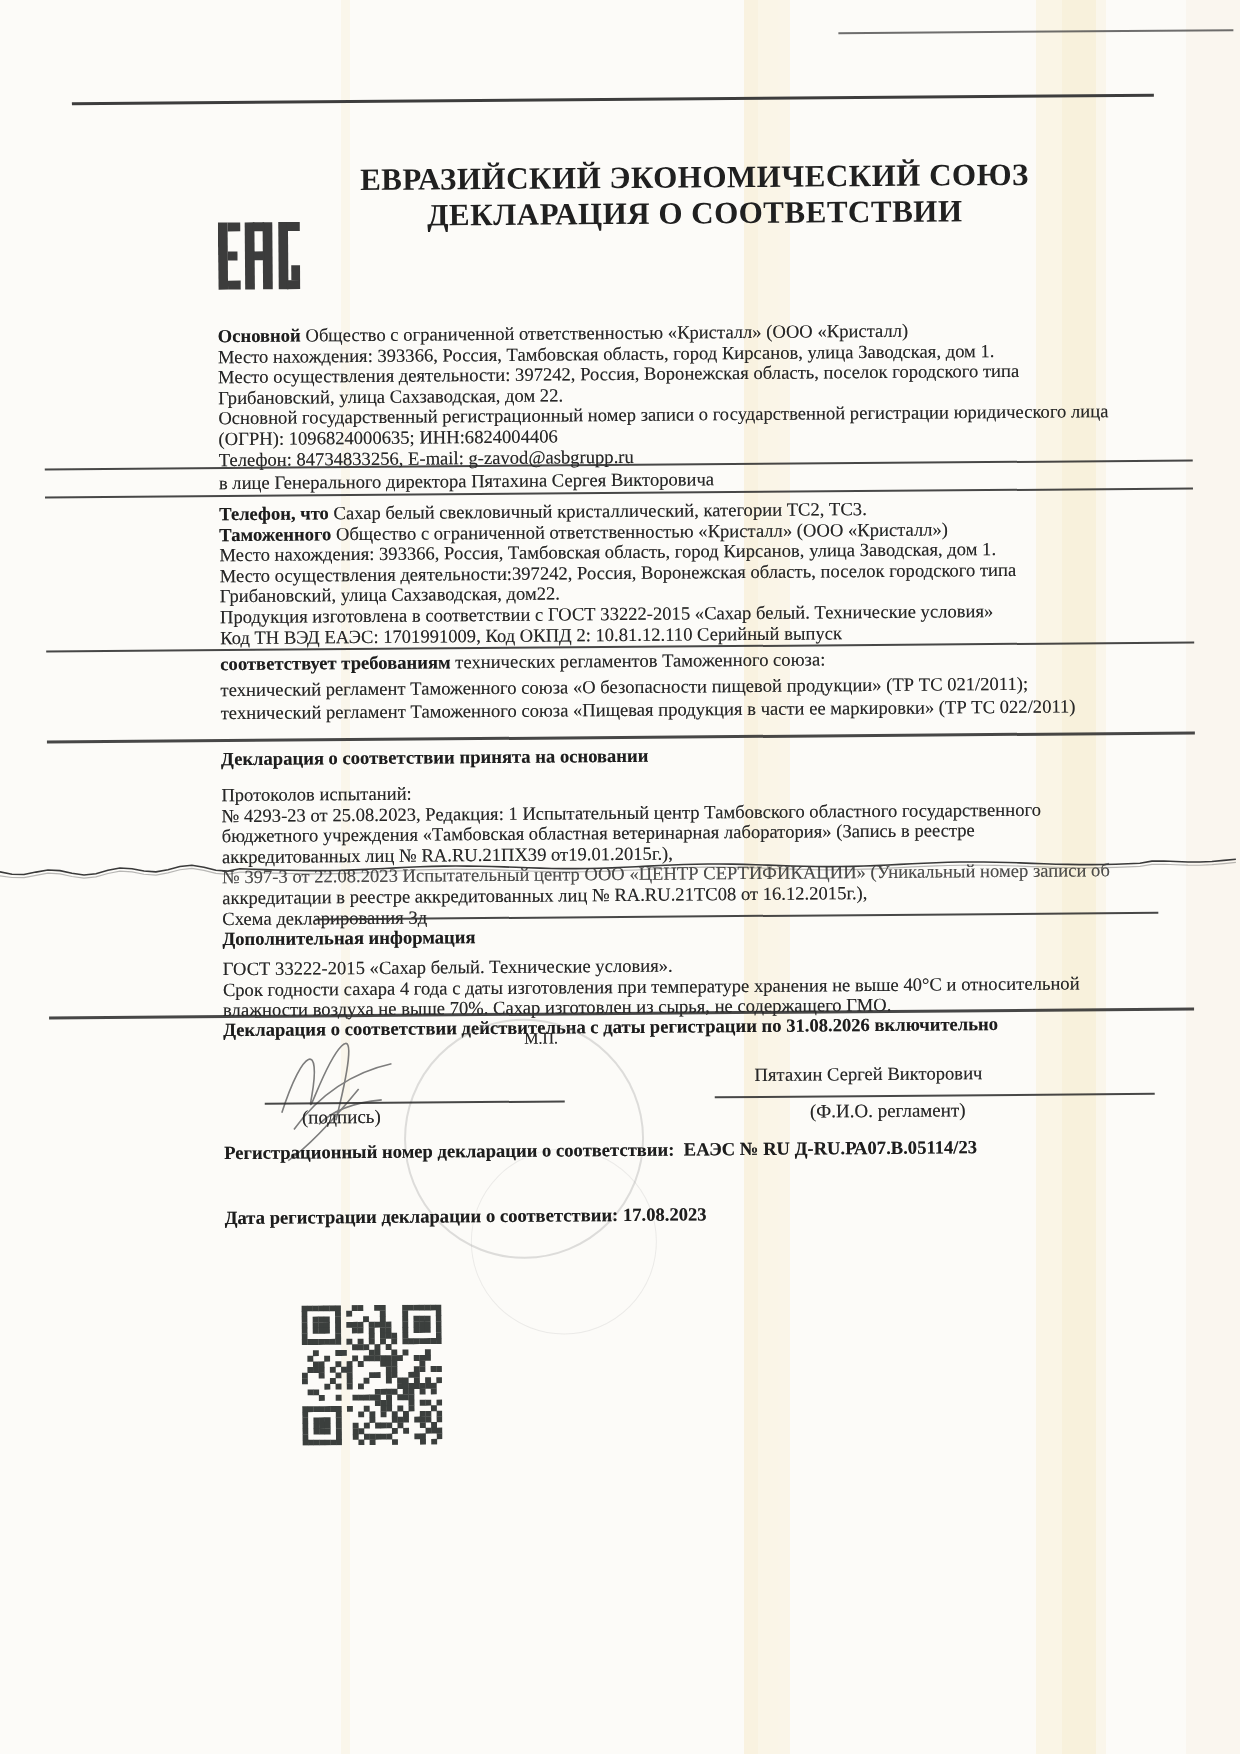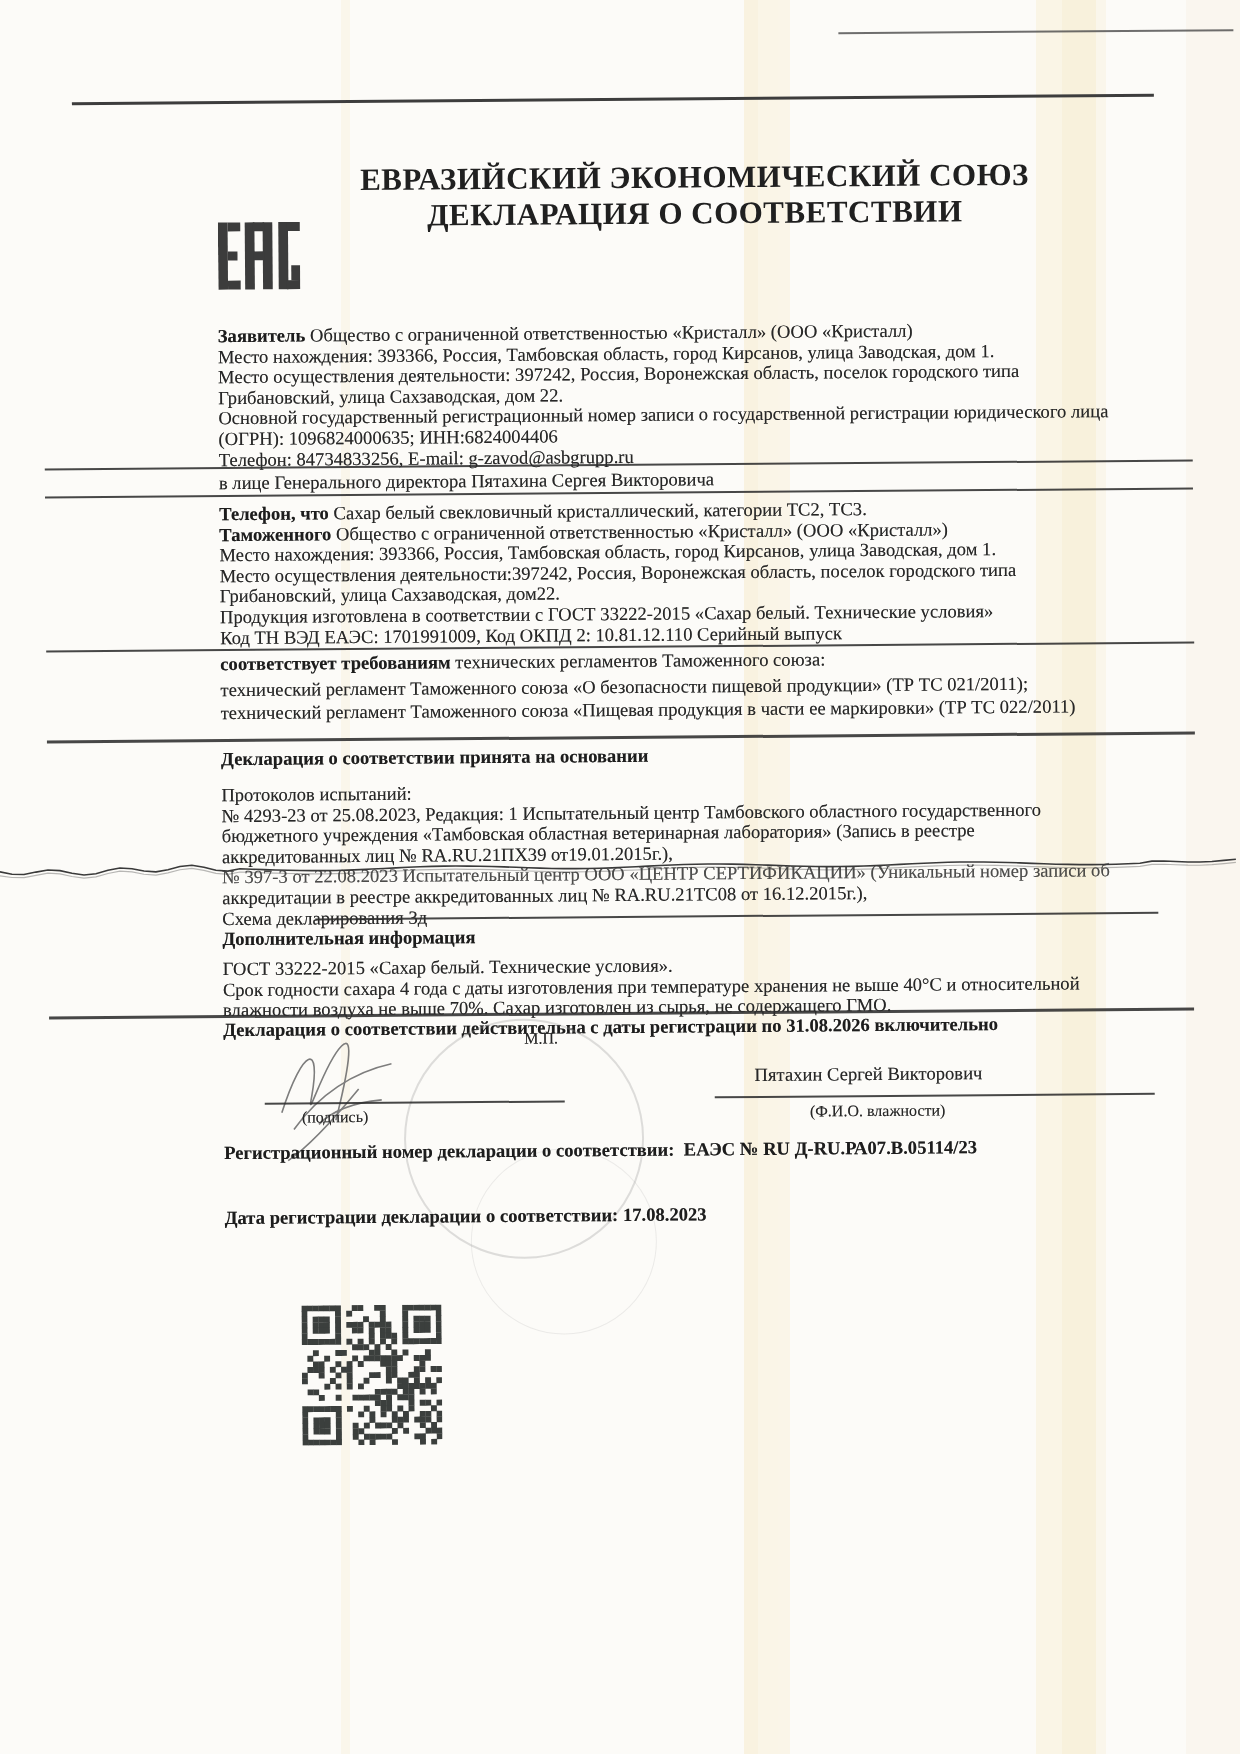--- a/index.html
+++ b/index.html
@@ -15,21 +15,21 @@
   .sheet{position:absolute;left:0;top:0;width:1240px;height:1754px;
          transform:rotate(-0.45deg);transform-origin:620px 877px;}
   .edge-a{position:absolute;left:78px;top:98px;width:1082px;height:3px;background:#3d3d3d;}
   .edge-b{position:absolute;left:845px;top:34px;width:395px;height:2px;background:#4a4a4a;opacity:.8;}
   .eac{position:absolute;left:223px;top:208px;width:82px;height:90px;}
   .title{position:absolute;left:260px;top:160px;width:880px;text-align:center;
          font-weight:bold;font-size:31px;line-height:36px;letter-spacing:.5px;color:#202020;}
   .blk{position:absolute;left:222px;font-size:18.6px;line-height:20.6px;white-space:nowrap;
        text-shadow:0 0 .4px rgba(20,20,20,.45);}
   .blk .ln{height:20.6px;}
-  .sm{font-size:16px;}
+  .sm{font-size:19px;}
   b{color:#1d1d1d;}
   .rule{position:absolute;background:#2d2d2d;height:2px;opacity:.88;}
   .rule.th{height:3px;}
   .stamp{position:absolute;border-radius:50%;pointer-events:none;}
   .stamp.outer{left:402px;top:1018px;width:236px;height:236px;border:2px solid rgba(150,150,150,.30);}
   .stamp.low{left:468px;top:1148px;width:184px;height:184px;border:1.5px solid rgba(160,160,160,.18);}
   .sig{position:absolute;left:262px;top:1032px;}
   .wavy{position:absolute;left:0;top:852px;width:1240px;height:32px;}
   .qr{position:absolute;left:298px;top:1303px;width:140px;height:140px;}
 </style>
@@ -70,21 +70,21 @@
         </g>
       </svg>
     </div>
 
     <div class="title">
       <div>ЕВРАЗИЙСКИЙ ЭКОНОМИЧЕСКИЙ СОЮЗ</div>
       <div>ДЕКЛАРАЦИЯ О СООТВЕТСТВИИ</div>
     </div>
 
     <div class="blk" style="top:323px">
-      <div class="ln"><b>Заявитель</b> <span>Общество с ограниченной ответственностью «Кристалл» (ООО «Кристалл)</span></div>
+      <div class="ln"><b>Основной</b> <span>Общество с ограниченной ответственностью «Кристалл» (ООО «Кристалл)</span></div>
       <div class="ln">Место нахождения: 393366, Россия, Тамбовская область, город Кирсанов, улица Заводская, дом 1.</div>
       <div class="ln">Место осуществления деятельности: 397242, Россия, Воронежская область, поселок городского типа</div>
       <div class="ln">Грибановский, улица Сахзаводская, дом 22.</div>
       <div class="ln">Основной государственный регистрационный номер записи о государственной регистрации юридического лица</div>
       <div class="ln">(ОГРН): 1096824000635; ИНН:6824004406</div>
       <div class="ln">Телефон: 84734833256, E-mail: g-zavod@asbgrupp.ru</div>
       <div class="ln" style="margin-top:3px">в лице Генерального директора Пятахина Сергея Викторовича</div>
     </div>
     <div class="rule" style="left:48px;top:464px;width:1148px"></div>
     <div class="rule" style="left:48px;top:492px;width:1148px"></div>
@@ -149,21 +149,21 @@
         <path d="M30,95 C55,60 90,38 128,30"></path>
         <path d="M95,55 C70,85 45,112 24,126"></path>
         <path d="M55,90 C70,75 95,68 118,66"></path>
       </g>
     </svg>
     <div class="rule" style="left:263px;top:1100px;width:300px;height:2px"></div>
     <div class="blk sm" style="left:300px;top:1105px">(подпись)</div>
     <div class="blk" style="left:523px;top:1028px;font-size:16px">М.П.</div>
     <div class="blk" style="left:753px;top:1066px">Пятахин Сергей Викторович</div>
     <div class="rule" style="left:713px;top:1097px;width:440px;height:2px"></div>
-    <div class="blk sm" style="left:808px;top:1103px">(Ф.И.О. влажности)</div>
+    <div class="blk sm" style="left:808px;top:1103px">(Ф.И.О. регламент)</div>
 
     <div class="blk" style="top:1140px">
       <div class="ln"><b>Регистрационный номер декларации о соответствии:</b>&nbsp;&nbsp;<b>ЕАЭС № RU Д-RU.РА07.В.05114/23</b></div>
     </div>
     <div class="blk" style="top:1205px">
       <div class="ln"><b>Дата регистрации декларации о соответствии:</b>&nbsp;<b>17.08.2023</b></div>
     </div>
 
     <div class="qr">
       <svg id="qr-svg" width="140" height="140" viewBox="0 0 140 140">

